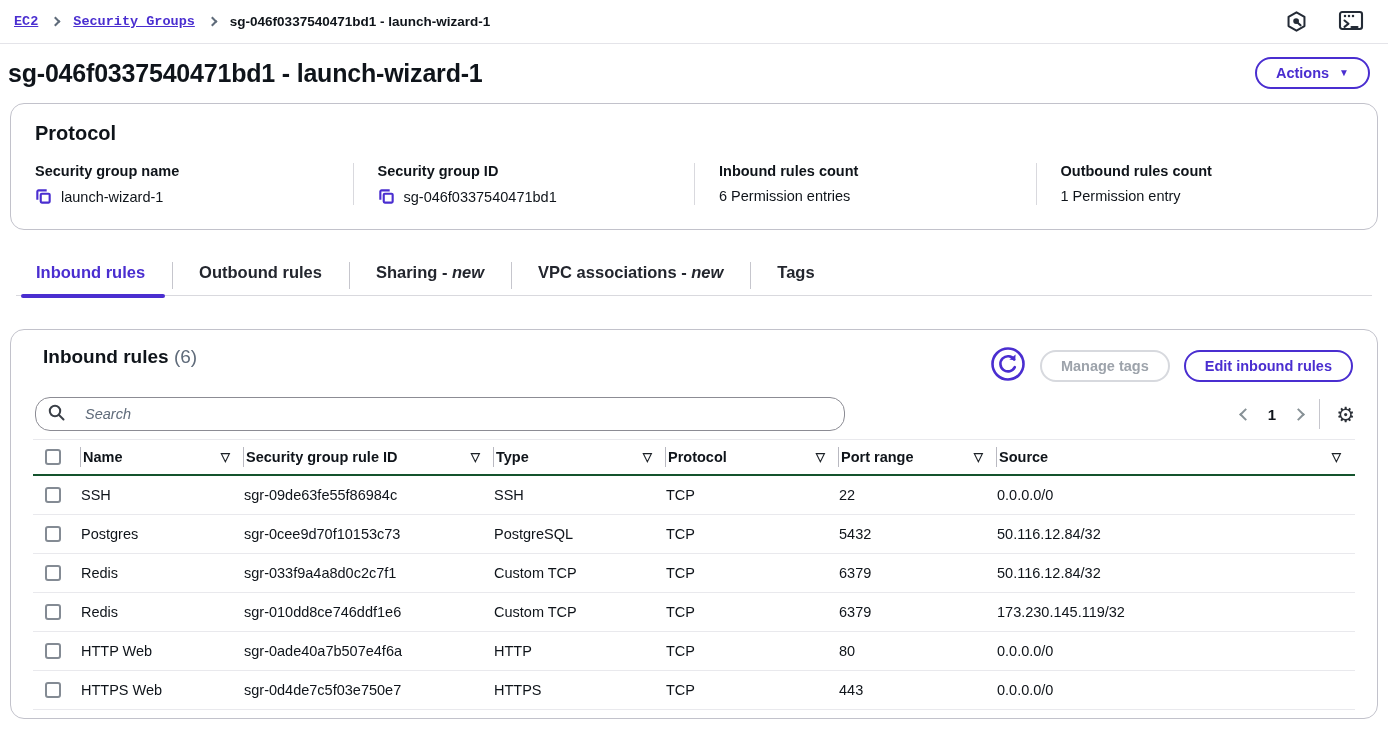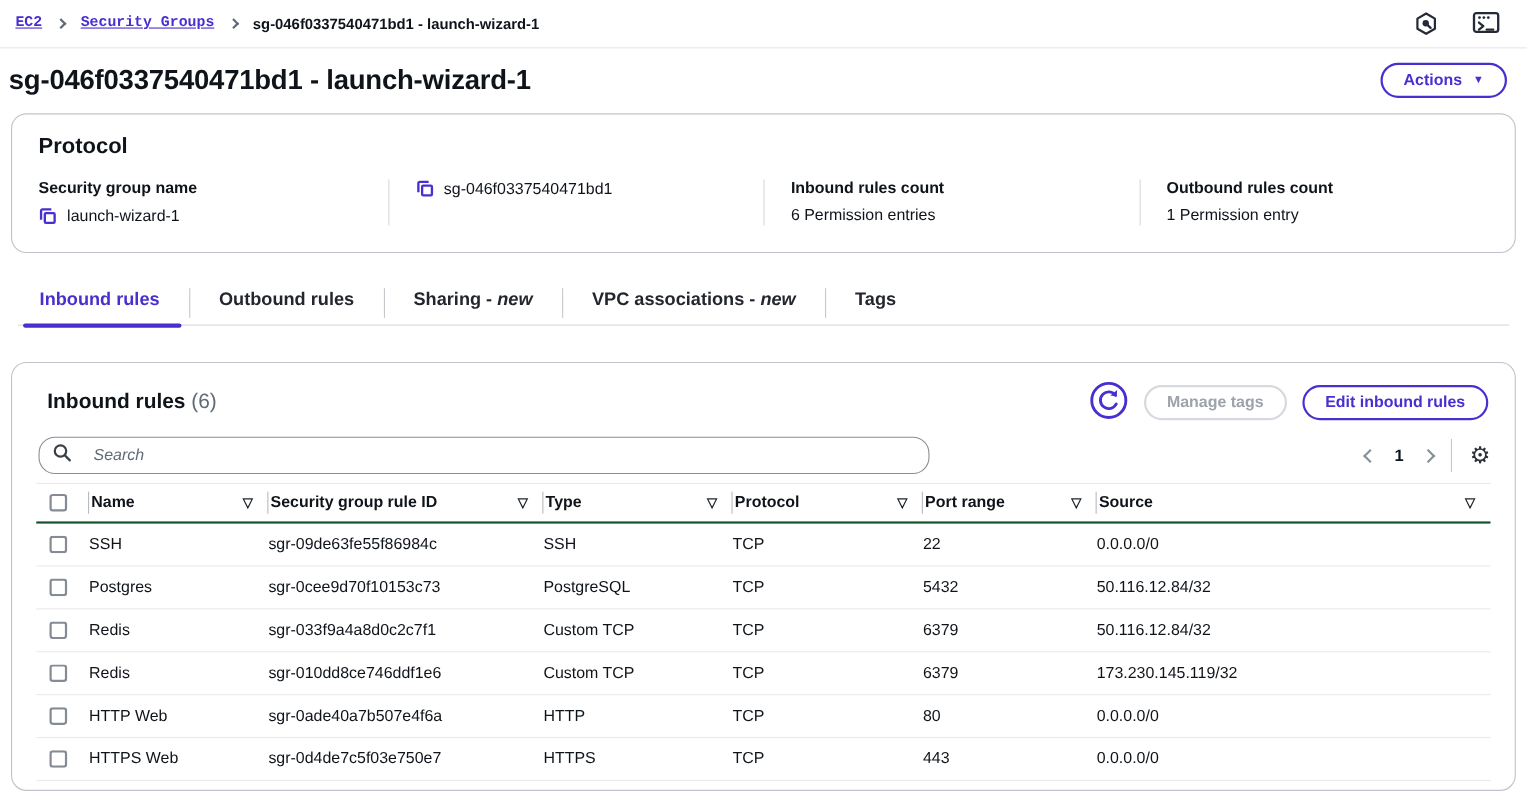--- a/index.html
+++ b/index.html
@@ -47,21 +47,21 @@
   
   .tabs{display:flex;align-items:flex-end;margin:27px 16px 0;border-bottom:1px solid #d9d9de;padding-left:4px;}
   .tab{position:relative;font-size:16.5px;font-weight:700;color:#23262e;padding:6px 27px 13px;cursor:pointer;white-space:nowrap;}
   .tab:first-child{padding-left:16px;}
   .tab:not(:first-child)::before{content:"";position:absolute;left:0;top:5px;width:1px;height:27px;background:#c6c6cd;}
   .tab.active{color:var(--accent);}
   .tab.active::after{content:"";position:absolute;left:1px;right:7px;bottom:-2.5px;height:4px;background:var(--accent);border-radius:4px;}
   .tab-new{font-style:italic;}
   
   .table-card{margin-top:33px;padding:14px 22px 8px;}
-  .panel-header{display:flex;align-items:center;justify-content:space-between;padding:2px 2px 0 10px;}
+  .panel-header{display:flex;align-items:flex-start;justify-content:space-between;padding:2px 2px 0 10px;}
   .panel-title{font-size:19px;font-weight:700;}
   .panel-count{color:var(--gray);font-weight:400;}
   .panel-actions{display:flex;align-items:center;gap:14px;}
   .icon-btn{background:none;border:none;padding:0;cursor:pointer;display:flex;}
   .toolbar-row{display:flex;align-items:center;margin-top:12px;padding-left:2px;}
   .search-box{display:flex;align-items:center;gap:18px;width:810px;height:34px;border:1px solid #8c8c94;
     border-radius:15px;padding:0 12px;background:#fff;}
   .search-box input{border:none;outline:none;flex:1;font-size:14.5px;font-style:italic;color:#3a3f47;
     font-family:"Liberation Sans",sans-serif;background:transparent;}
   .search-box input::placeholder{color:#5f6b7a;font-style:italic;}
@@ -141,20 +141,21 @@
         <span class="copy-btn">
           <svg width="17" height="17" viewBox="0 0 16 16">
             <path d="M11 2.2 H3.4 A1.2 1.2 0 0 0 2.2 3.4 V11" fill="none" stroke="#4a2ed0" stroke-width="2"></path>
             <rect x="5.4" y="5.4" width="8.4" height="8.4" rx="1" fill="none" stroke="#4a2ed0" stroke-width="2"></rect>
           </svg>
         </span>
         <span>launch-wizard-1</span>
       </div>
     </div>
     <div class="detail-col">
+      <div class="detail-label">Security group ID</div>
       <div class="detail-value">
         <span class="copy-btn">
           <svg width="17" height="17" viewBox="0 0 16 16">
             <path d="M11 2.2 H3.4 A1.2 1.2 0 0 0 2.2 3.4 V11" fill="none" stroke="#4a2ed0" stroke-width="2"></path>
             <rect x="5.4" y="5.4" width="8.4" height="8.4" rx="1" fill="none" stroke="#4a2ed0" stroke-width="2"></rect>
           </svg>
         </span>
         <span>sg-046f0337540471bd1</span>
       </div>
     </div>

